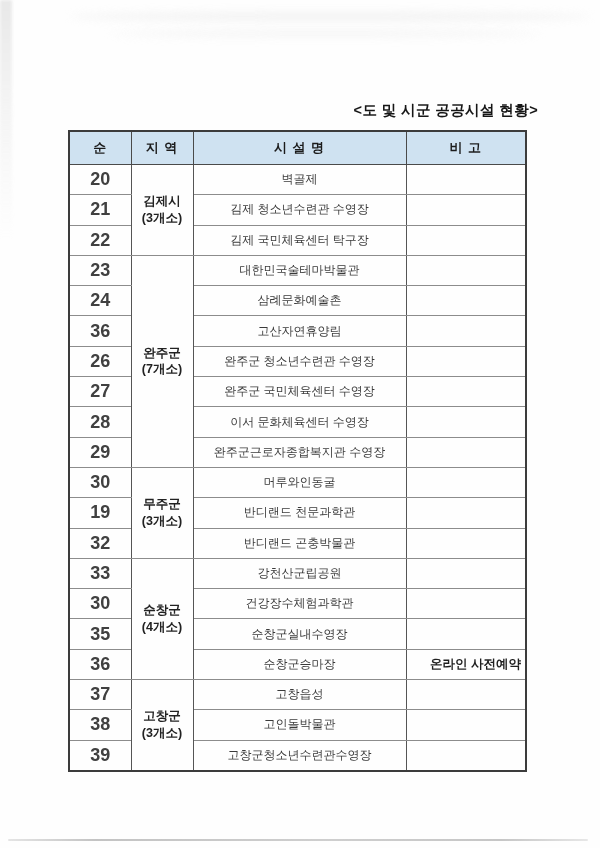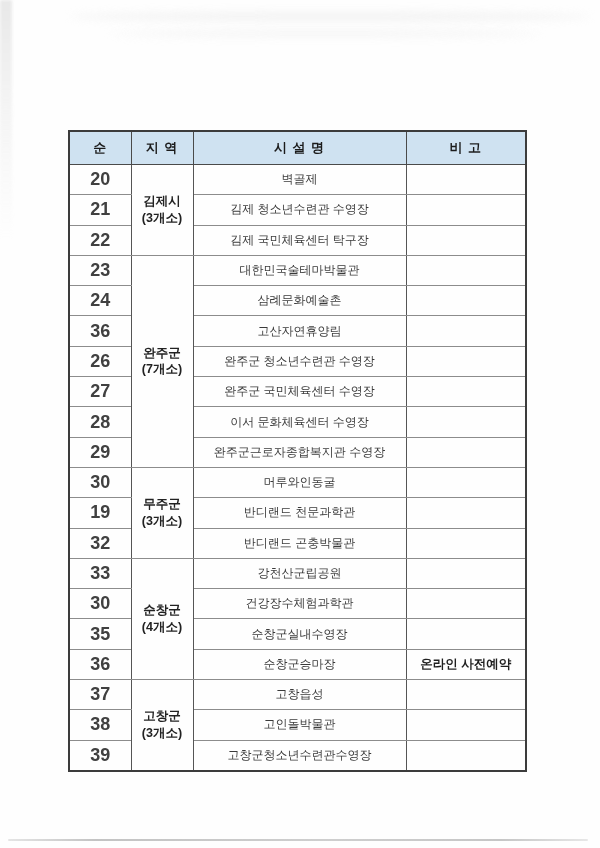--- a/index.html
+++ b/index.html
@@ -118,32 +118,34 @@
     font-weight: bold;
     font-size: 12.5px;
     color: #222222;
     line-height: 1.35;
     white-space: normal;
   }
   table.facilities td.note-cell {
     font-weight: bold;
     font-size: 12.5px;
     color: #1f1f1f;
+    text-align: right;
   }
 </style>
 </head>
 <body>
 
 <div class="page">
 
   <div class="smudge-left"></div>
   <div class="streak-top-1"></div>
   <div class="streak-top-2"></div>
   <div class="edge-bottom"></div>
 
+  <div class="doc-title">&lt;도 및 시군 공공시설 현황&gt;</div>
 
   <table class="facilities">
     <colgroup>
       <col style="width:62px">
       <col style="width:62px">
       <col style="width:213px">
       <col style="width:120px">
     </colgroup>
     <thead>
       <tr>

